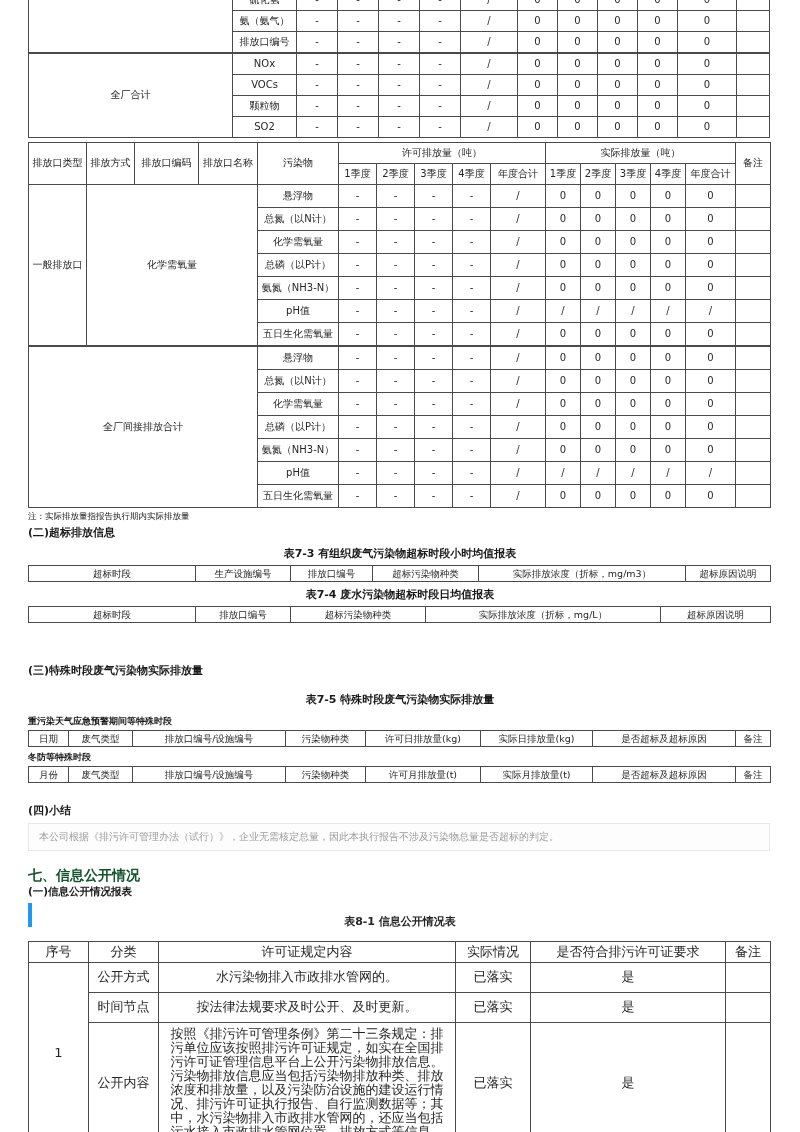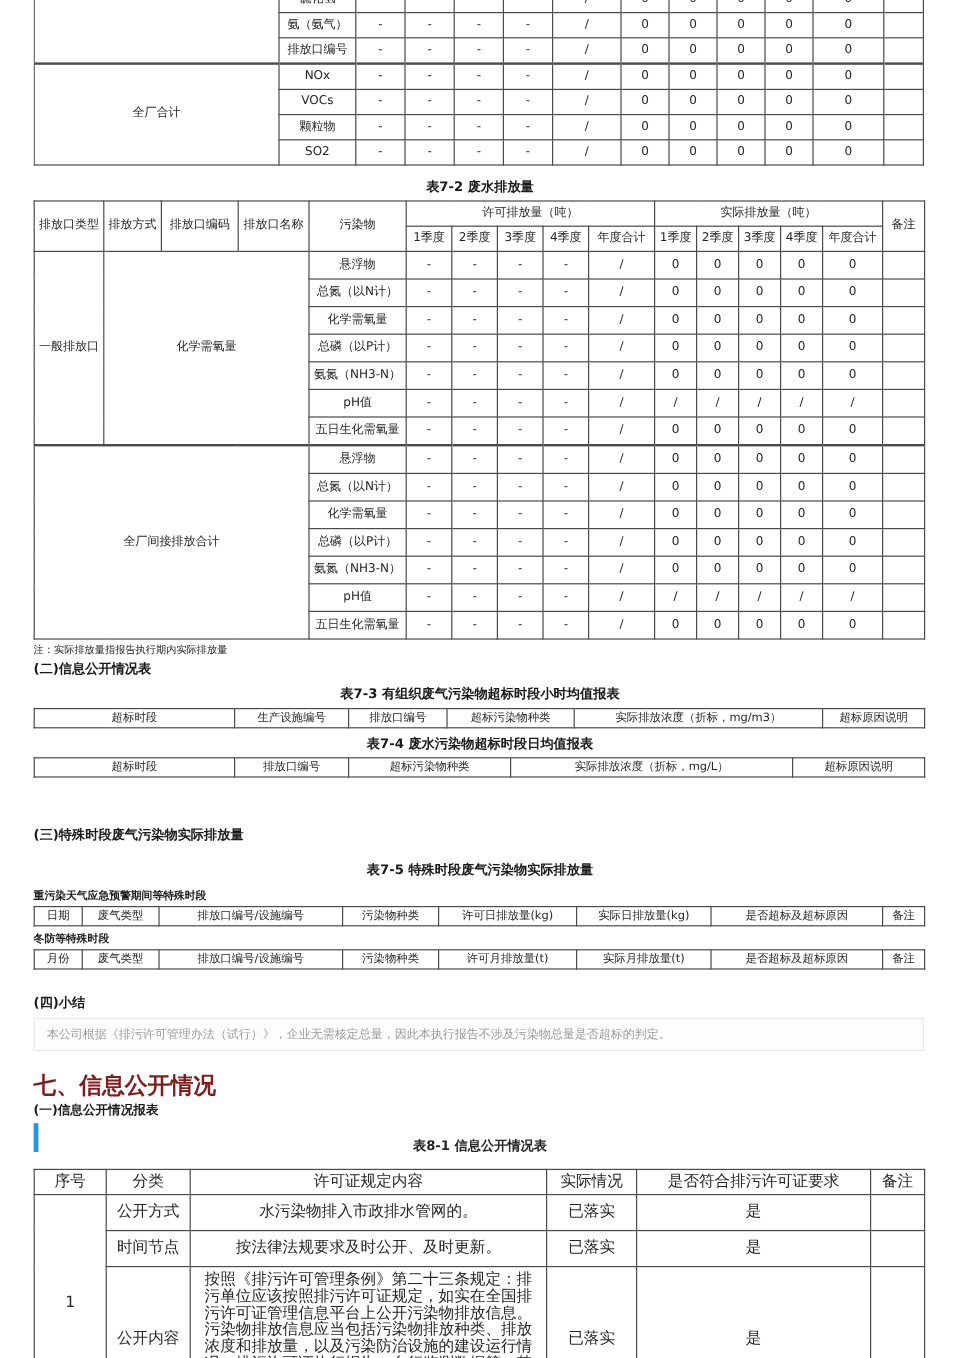--- a/index.html
+++ b/index.html
@@ -15,21 +15,21 @@
   .t72 thead td{height:18px}
   .t72 tbody td{height:20px}
   tr.group-sep td{border-top-width:2px}
   .tbl-title{font-size:11px;font-weight:bold;text-align:center;margin:6px 0 4px;color:#1a1a1a}
   .small-note{font-size:8.5px;margin-top:3px;color:#1a1a1a}
   .sec-head{font-size:11px;font-weight:bold;margin-top:2px;color:#1a1a1a}
   .hdr-table td{height:13px;font-size:9.5px}
   .mini-label{font-size:9px;font-weight:bold;margin:4px 0 2px;color:#1a1a1a}
   .summary-box{border:1px solid #e8e8e8;background:#fdfdfd;color:#9b9b9b;font-size:10px;
                padding:6px 10px;margin-top:5px;width:720px}
-  .big-head{font-size:19px;font-weight:bold;color:#7f1d1d}
+  .big-head{font-size:14px;font-weight:bold;color:#14532d}
   .sub-bold{font-size:10.5px;font-weight:bold;color:#1a1a1a}
   .t81-title-wrap{position:relative;margin-top:12px;height:22px}
   .accent-bar{position:absolute;left:0;top:-8px;width:4px;height:24px;background:#2196f3}
   .t81-title{font-size:11px;font-weight:bold;text-align:center;line-height:22px}
   .t81 td{font-size:13px}
   .t81 .head-row td{height:18px}
   .t81 .r-mid td{height:27px}
   .t81 .r-tall td{height:84px}
   .t81 .long-text{line-height:14px;padding:4px 10px;text-align:center}
   .mt2{margin-top:2px}.mt5{margin-top:5px}.mt6{margin-top:6px}
@@ -156,21 +156,20 @@
             <td>0</td>
             <td>0</td>
             <td>0</td>
             <td>0</td>
             <td></td>
           </tr>
         </tbody>
     </table>
   </div>
 
-  <div class="tbl-title">表7-2 废水排放量</div>
   <table class="t72">
     <colgroup>
       <col style="width:58px">
         <col style="width:48px">
         <col style="width:64px">
         <col style="width:59px">
         <col style="width:81px">
       <col style="width:38px">
         <col style="width:38px">
         <col style="width:38px">
@@ -404,21 +403,21 @@
           <td>0</td>
           <td>0</td>
           <td>0</td>
           <td>0</td>
           <td></td>
         </tr>
       </tbody>
   </table>
   <div class="small-note">注：实际排放量指报告执行期内实际排放量</div>
 
-  <div class="sec-head">(二)信息公开情况表</div>
+  <div class="sec-head">(二)超标排放信息</div>
 
   <div class="tbl-title mt6">表7-3 有组织废气污染物超标时段小时均值报表</div>
   <table class="hdr-table mt2">
     <colgroup>
       <col style="width:167px">
         <col style="width:95px">
         <col style="width:82px">
       <col style="width:106px">
         <col style="width:207px">
         <col style="width:85px">

